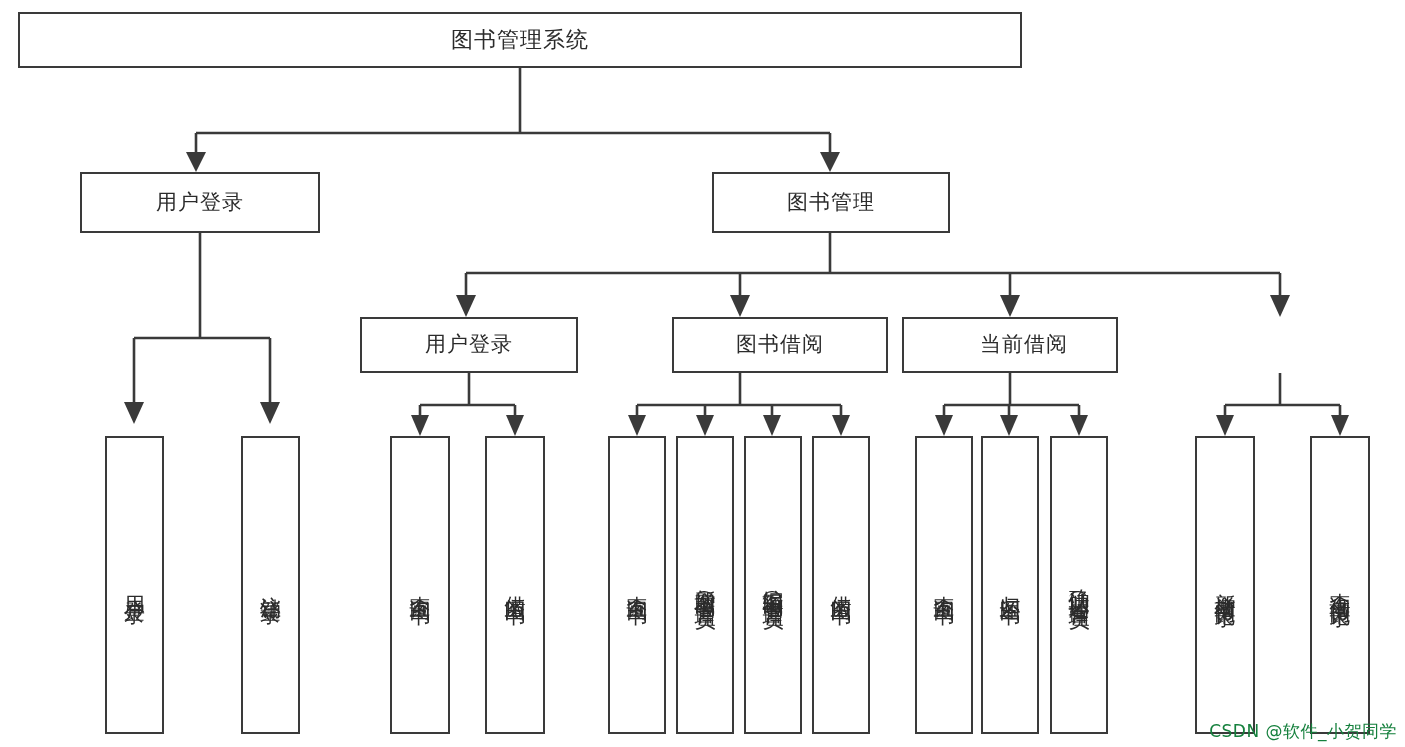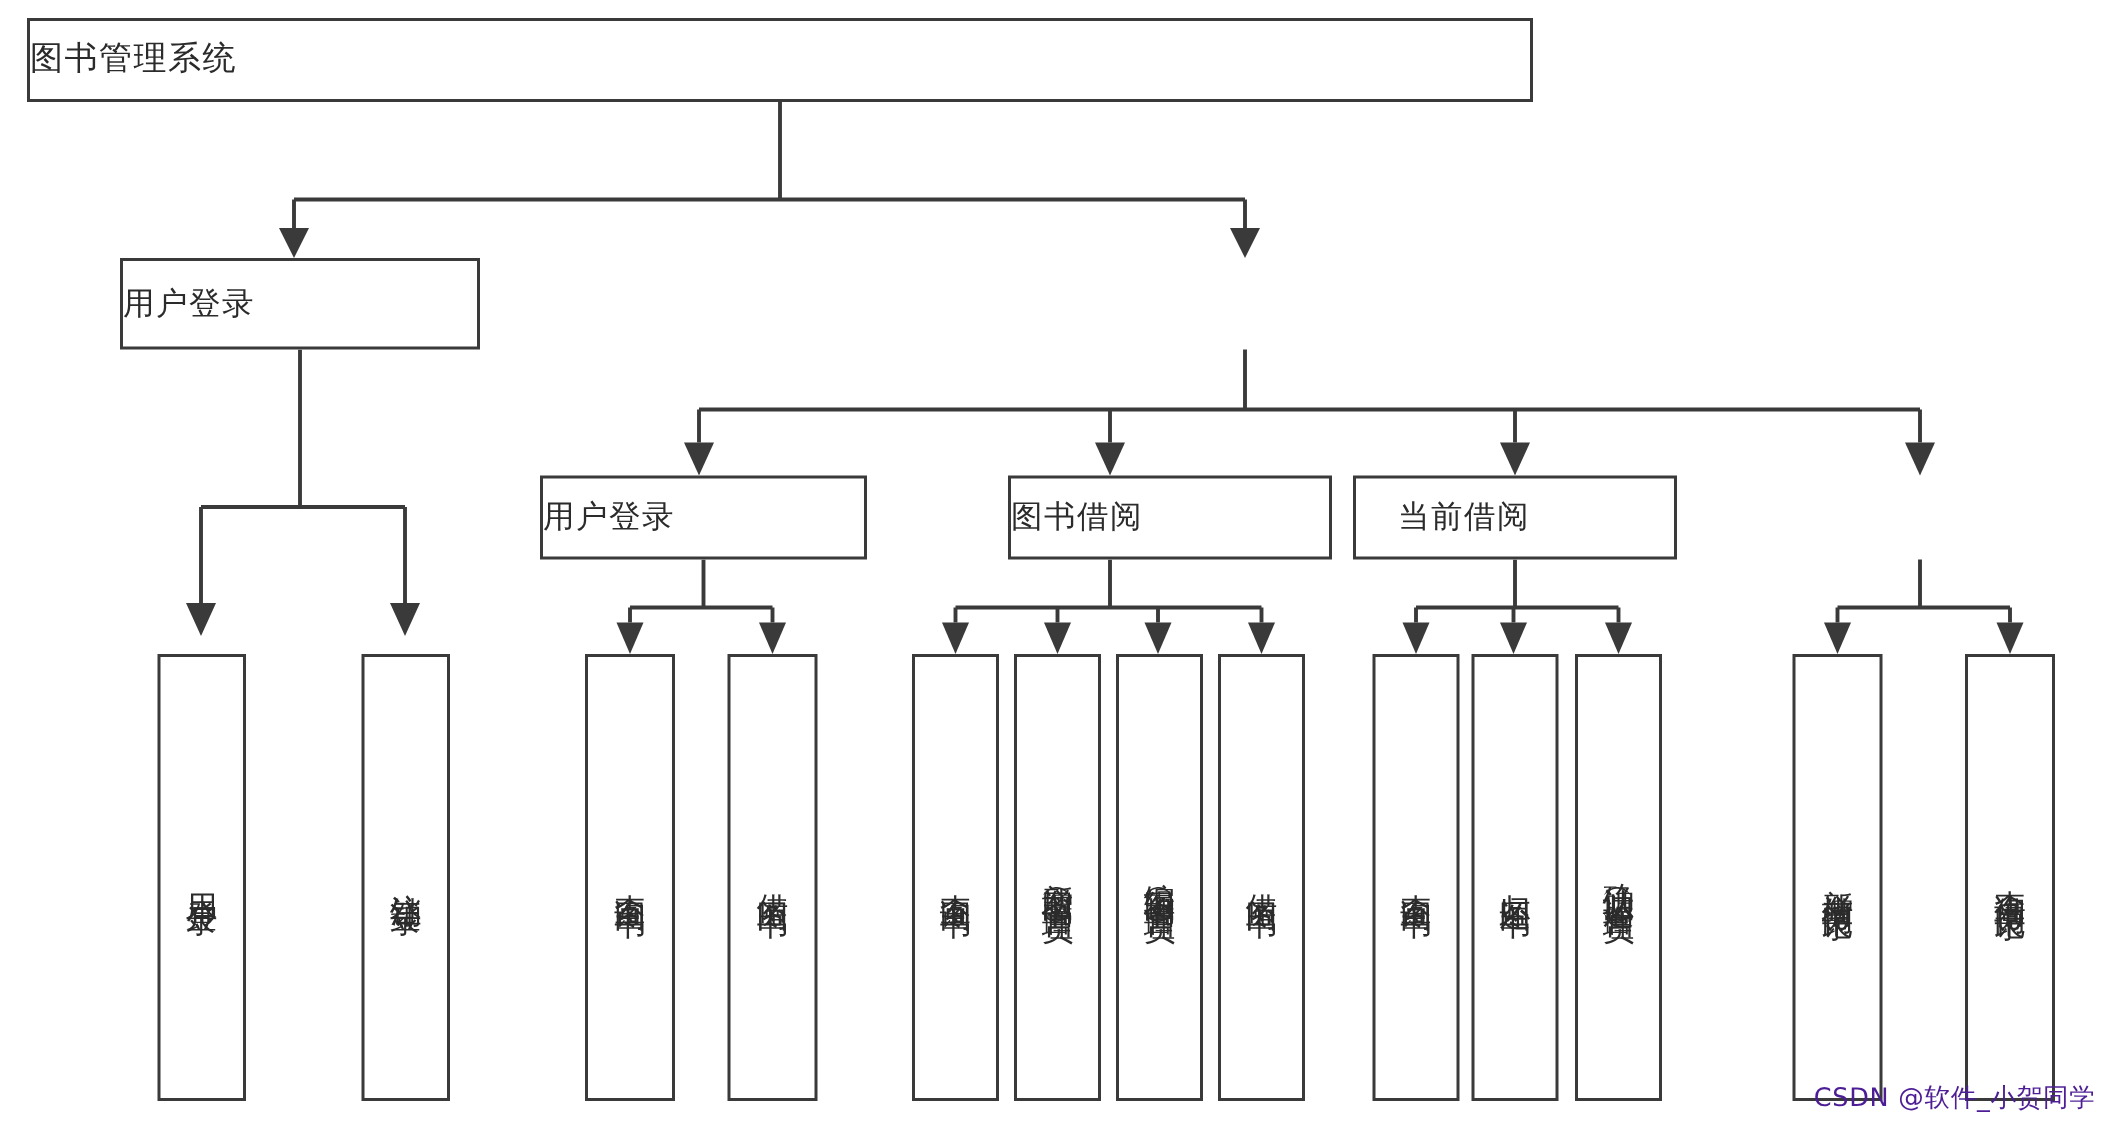--- a/index.html
+++ b/index.html
@@ -37,21 +37,21 @@
   }
   
   .node {
     position: absolute;
     box-sizing: border-box;
     border: 2.4px solid #3a3a3a;
     background: #ffffff;
     color: #2b2b2b;
     display: flex;
     align-items: center;
-    justify-content: flex-start;
+    justify-content: center;
     text-align: center;
   }
   .node.horiz {
     font-size: 21px;
     line-height: 1.2;
     letter-spacing: 1px;
   }
   .node.root {
     font-size: 22px;
   }
@@ -69,21 +69,21 @@
     letter-spacing: 3px;
     white-space: nowrap;
     display: block;
   }
   
   #watermark {
     position: absolute;
     right: 8px;
     bottom: 4px;
     font-size: 17px;
-    color: #4c1d95;
+    color: #15803d;
     letter-spacing: 0.5px;
     white-space: nowrap;
     z-index: 5;
   }
 </style>
 </head>
 <body>
 
 <div id="canvas">
 
@@ -151,20 +151,23 @@
     <polygon points="1331,415 1349,415 1340,436"></polygon>
   </svg>
 
   <div class="node horiz root" style="left:18px; top:12px; width:1004px; height:56px;">
     <span>图书管理系统</span>
   </div>
 
   <div class="node horiz" style="left:80px; top:172px; width:240px; height:61px;">
     <span>用户登录</span>
   </div>
+  <div class="node horiz" style="left:712px; top:172px; width:238px; height:61px;">
+    <span>图书管理</span>
+  </div>
 
   <div class="node horiz" style="left:360px; top:317px; width:218px; height:56px;">
     <span>用户登录</span>
   </div>
   <div class="node horiz" style="left:632px; top:317px; width:216px; height:56px;margin-left:40px;">
     <span>图书借阅</span>
   </div>
   <div class="node horiz" style="left:902px; top:317px; width:216px; height:56px;padding-left:28px;">
     <span>当前借阅</span>
   </div>

